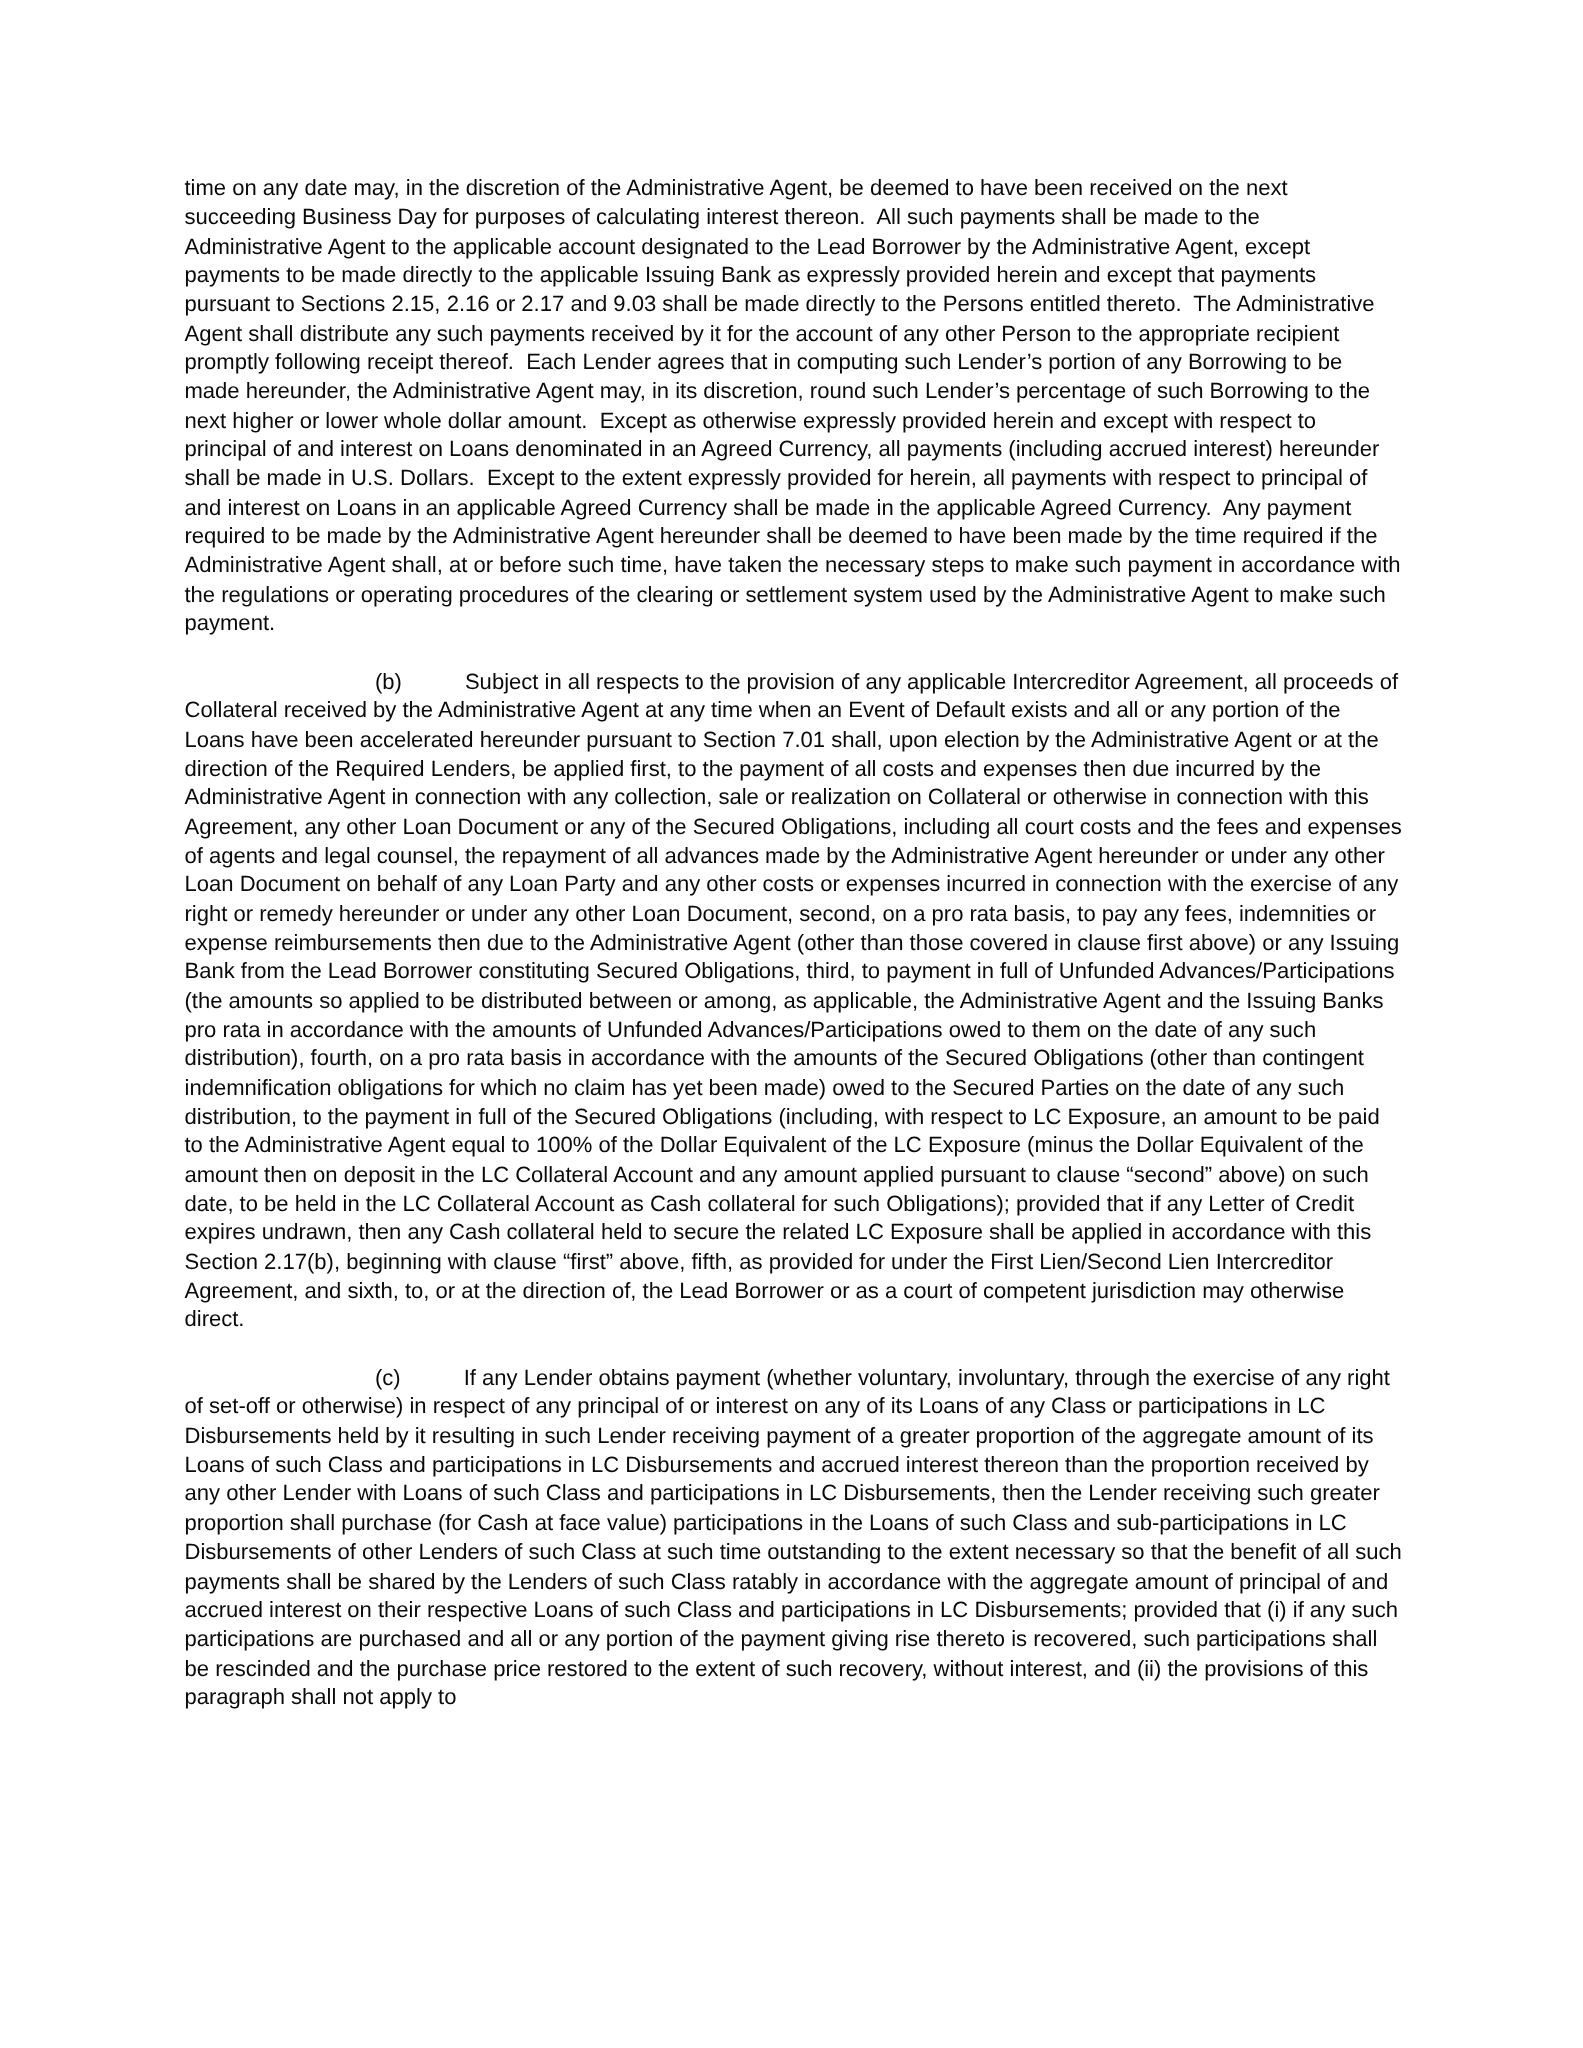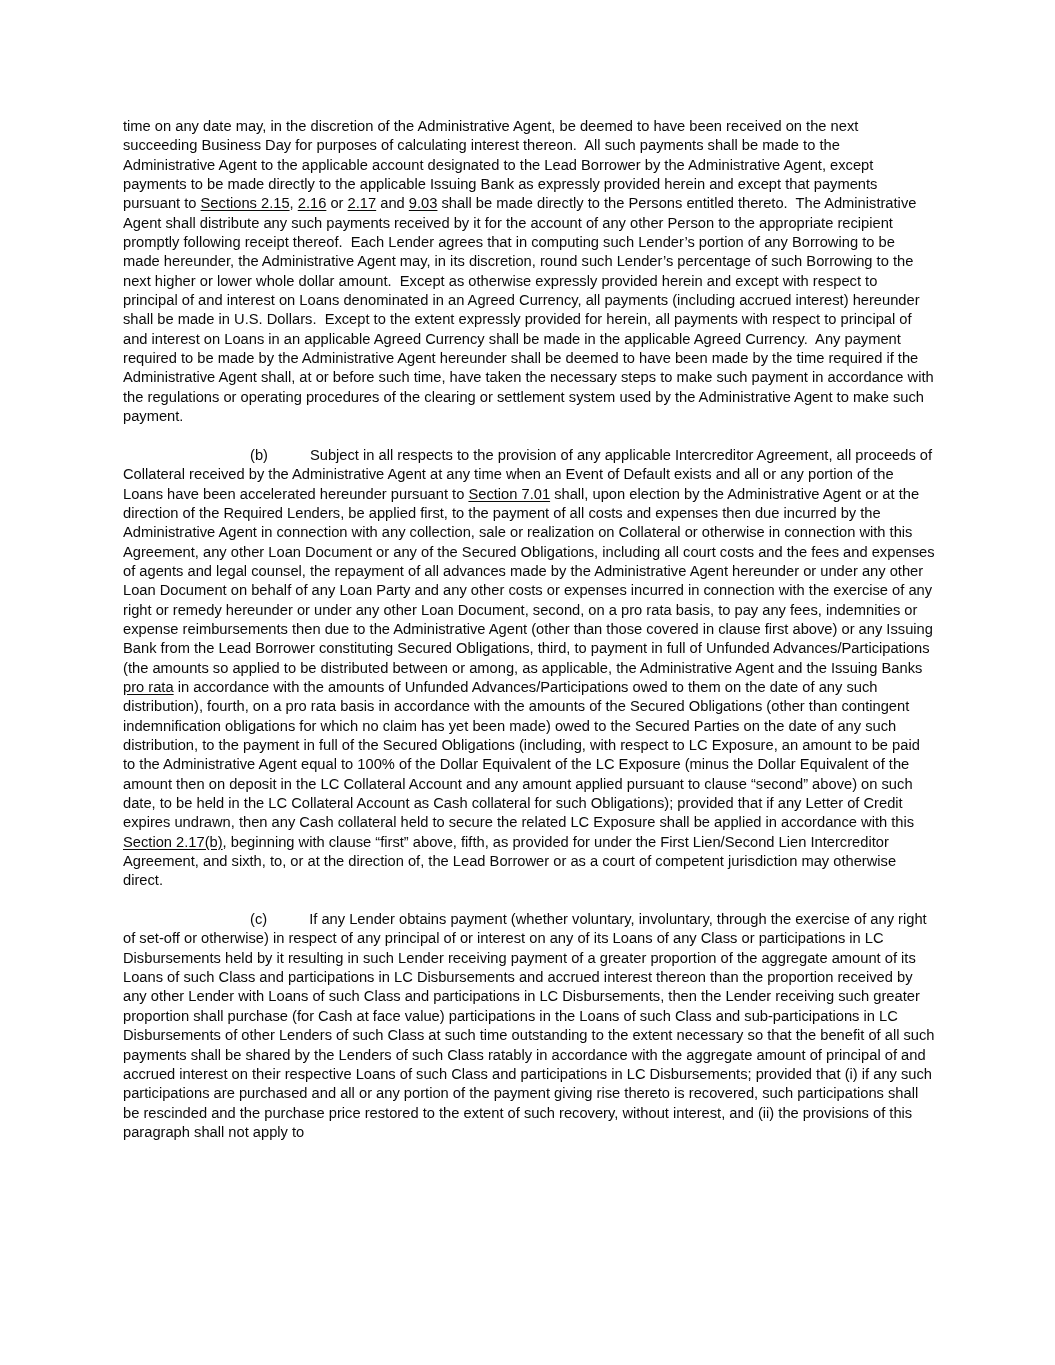--- a/index.html
+++ b/index.html
@@ -26,21 +26,21 @@
     line-height: 19.35px;
     text-align: left;
   }
   .para {
     margin: 0 0 19.35px 0;
     white-space: pre-wrap;
   }
   .para:last-child { margin-bottom: 0; }
   .tab1 { display: inline-block; width: 127px; }
   .tab2 { display: inline-block; width: 42px; }
-  .u { text-decoration: underline; text-underline-offset: 2px; }
+  .u { text-underline-offset: 2px; }
 </style>
 </head>
 <body>
 
 <div class="page">
   <div class="text-block">
     <p class="para"><span class="">time on any date may, in the discretion of the Administrative Agent, be deemed to have been received on the next succeeding Business Day for purposes of calculating interest thereon.  All such payments shall be made to the Administrative Agent to the applicable account designated to the Lead Borrower by the Administrative Agent, except payments to be made directly to the applicable Issuing Bank as expressly provided herein and except that payments pursuant to </span><span class="u">Sections 2.15</span><span class="">, </span><span class="u">2.16</span><span class=""> or </span><span class="u">2.17</span><span class=""> and </span><span class="u">9.03</span><span class=""> shall be made directly to the Persons entitled thereto.  The Administrative Agent shall distribute any such payments received by it for the account of any other Person to the appropriate recipient promptly following receipt thereof.  Each Lender agrees that in computing such Lender’s portion of any Borrowing to be made hereunder, the Administrative Agent may, in its discretion, round such Lender’s percentage of such Borrowing to the next higher or lower whole dollar amount.  Except as otherwise expressly provided herein and except with respect to principal of and interest on Loans denominated in an Agreed Currency, all payments (including accrued interest) hereunder shall be made in U.S. Dollars.  Except to the extent expressly provided for herein, all payments with respect to principal of and interest on Loans in an applicable Agreed Currency shall be made in the applicable Agreed Currency.  Any payment required to be made by the Administrative Agent hereunder shall be deemed to have been made by the time required if the Administrative Agent shall, at or before such time, have taken the necessary steps to make such payment in accordance with the regulations or operating procedures of the clearing or settlement system used by the Administrative Agent to make such payment.</span></p>
     <p class="para"><span class="tab1"></span><span>(b)</span><span class="tab2"></span><span class="">Subject in all respects to the provision of any applicable Intercreditor Agreement, all proceeds of Collateral received by the Administrative Agent at any time when an Event of Default exists and all or any portion of the Loans have been accelerated hereunder pursuant to </span><span class="u">Section 7.01</span><span class=""> shall, upon election by the Administrative Agent or at the direction of the Required Lenders, be applied first, to the payment of all costs and expenses then due incurred by the Administrative Agent in connection with any collection, sale or realization on Collateral or otherwise in connection with this Agreement, any other Loan Document or any of the Secured Obligations, including all court costs and the fees and expenses of agents and legal counsel, the repayment of all advances made by the Administrative Agent hereunder or under any other Loan Document on behalf of any Loan Party and any other costs or expenses incurred in connection with the exercise of any right or remedy hereunder or under any other Loan Document, second, on a pro rata basis, to pay any fees, indemnities or expense reimbursements then due to the Administrative Agent (other than those covered in clause first above) or any Issuing Bank from the Lead Borrower constituting Secured Obligations, third, to payment in full of Unfunded Advances/Participations (the amounts so applied to be distributed between or among, as applicable, the Administrative Agent and the Issuing Banks </span><span class="u">pro rata</span><span class=""> in accordance with the amounts of Unfunded Advances/Participations owed to them on the date of any such distribution), fourth, on a pro rata basis in accordance with the amounts of the Secured Obligations (other than contingent indemnification obligations for which no claim has yet been made) owed to the Secured Parties on the date of any such distribution, to the payment in full of the Secured Obligations (including, with respect to LC Exposure, an amount to be paid to the Administrative Agent equal to 100% of the Dollar Equivalent of the LC Exposure (minus the Dollar Equivalent of the amount then on deposit in the LC Collateral Account and any amount applied pursuant to clause “second” above) on such date, to be held in the LC Collateral Account as Cash collateral for such Obligations); provided that if any Letter of Credit expires undrawn, then any Cash collateral held to secure the related LC Exposure shall be applied in accordance with this </span><span class="u">Section 2.17(b)</span><span class="">, beginning with clause “first” above, fifth, as provided for under the First Lien/Second Lien Intercreditor Agreement, and sixth, to, or at the direction of, the Lead Borrower or as a court of competent jurisdiction may otherwise direct.</span></p>
     <p class="para"><span class="tab1"></span><span>(c)</span><span class="tab2"></span><span class="">If any Lender obtains payment (whether voluntary, involuntary, through the exercise of any right of set-off or otherwise) in respect of any principal of or interest on any of its Loans of any Class or participations in LC Disbursements held by it resulting in such Lender receiving payment of a greater proportion of the aggregate amount of its Loans of such Class and participations in LC Disbursements and accrued interest thereon than the proportion received by any other Lender with Loans of such Class and participations in LC Disbursements, then the Lender receiving such greater proportion shall purchase (for Cash at face value) participations in the Loans of such Class and sub-participations in LC Disbursements of other Lenders of such Class at such time outstanding to the extent necessary so that the benefit of all such payments shall be shared by the Lenders of such Class ratably in accordance with the aggregate amount of principal of and accrued interest on their respective Loans of such Class and participations in LC Disbursements; provided that (i) if any such participations are purchased and all or any portion of the payment giving rise thereto is recovered, such participations shall be rescinded and the purchase price restored to the extent of such recovery, without interest, and (ii) the provisions of this paragraph shall not apply to</span></p>
   </div>

